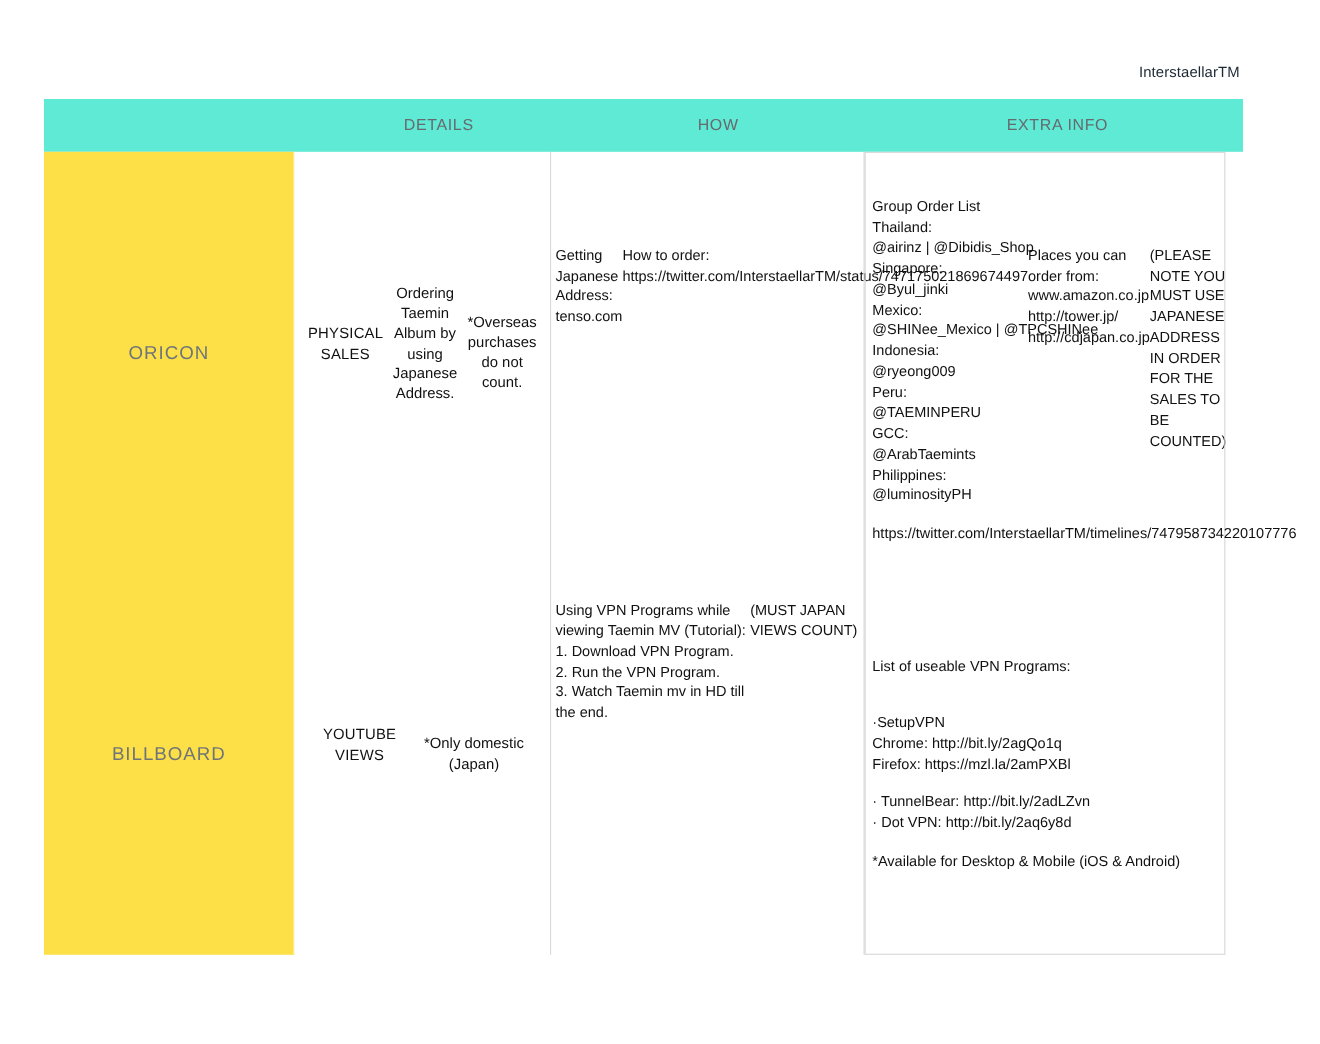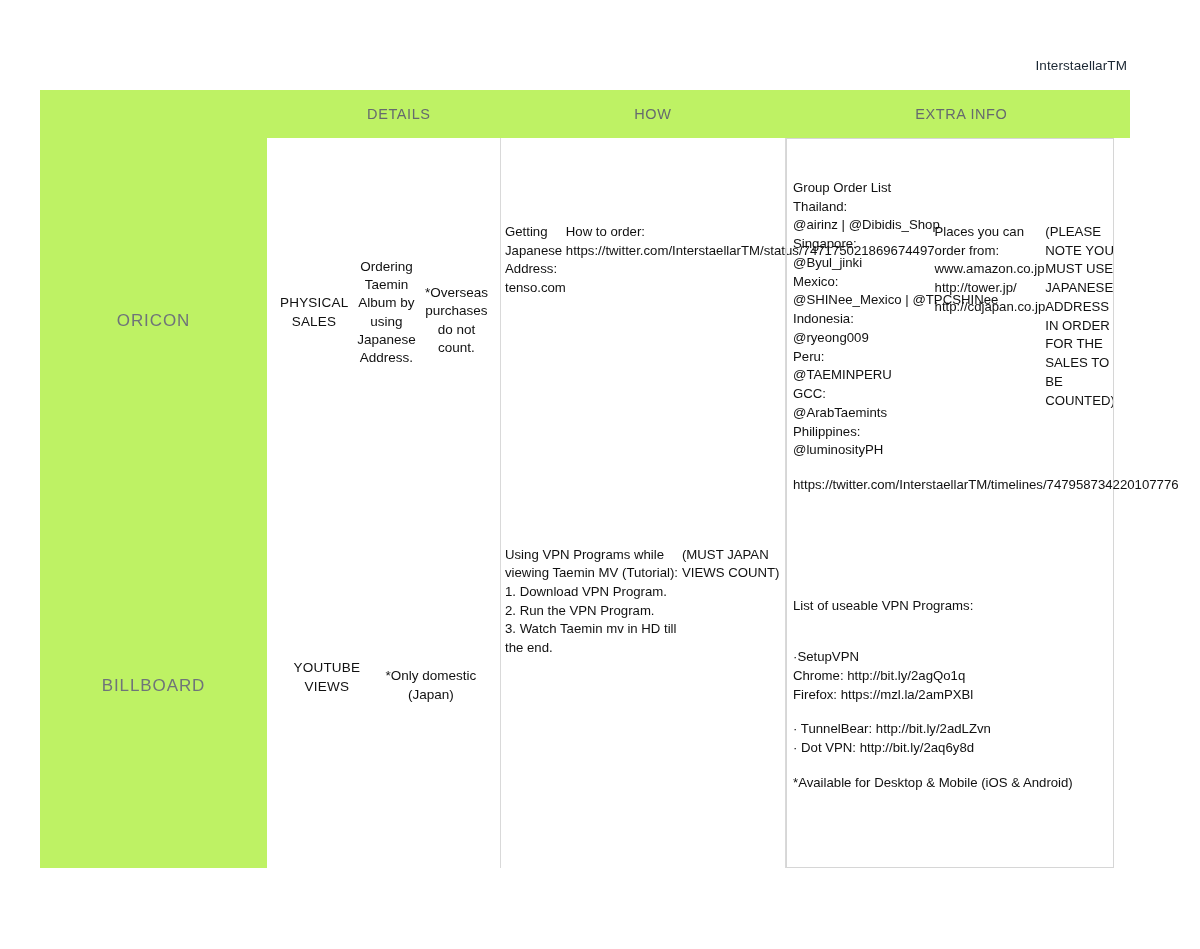--- a/index.html
+++ b/index.html
@@ -34,21 +34,21 @@
     position: absolute;
     left: 40px;
     top: 90px;
     width: 1090px;
   }
 
   
   .thead {
     display: flex;
     height: 48px;
-    background: #bef264;
+    background: #5eead4;
     padding-left: 21px;
   }
   .th {
     display: flex;
     align-items: center;
     justify-content: center;
     font-size: 14.5px;
     color: #666a6e;
     letter-spacing: 0.6px;
     font-weight: 400;
@@ -61,21 +61,21 @@
   
   .tbody {
     display: flex;
     align-items: flex-start;
     height: 730px;
   }
 
   
   .col-label {
     width: 228px;
-    background: #bef264;
+    background: #fde047;
     height: 730px;
     box-sizing: border-box;
     border-right: 1px solid #ffffff;
     display: flex;
     flex-direction: column;
   }
   .label-cell {
     flex: 1 1 0;
     display: flex;
     align-items: center;

